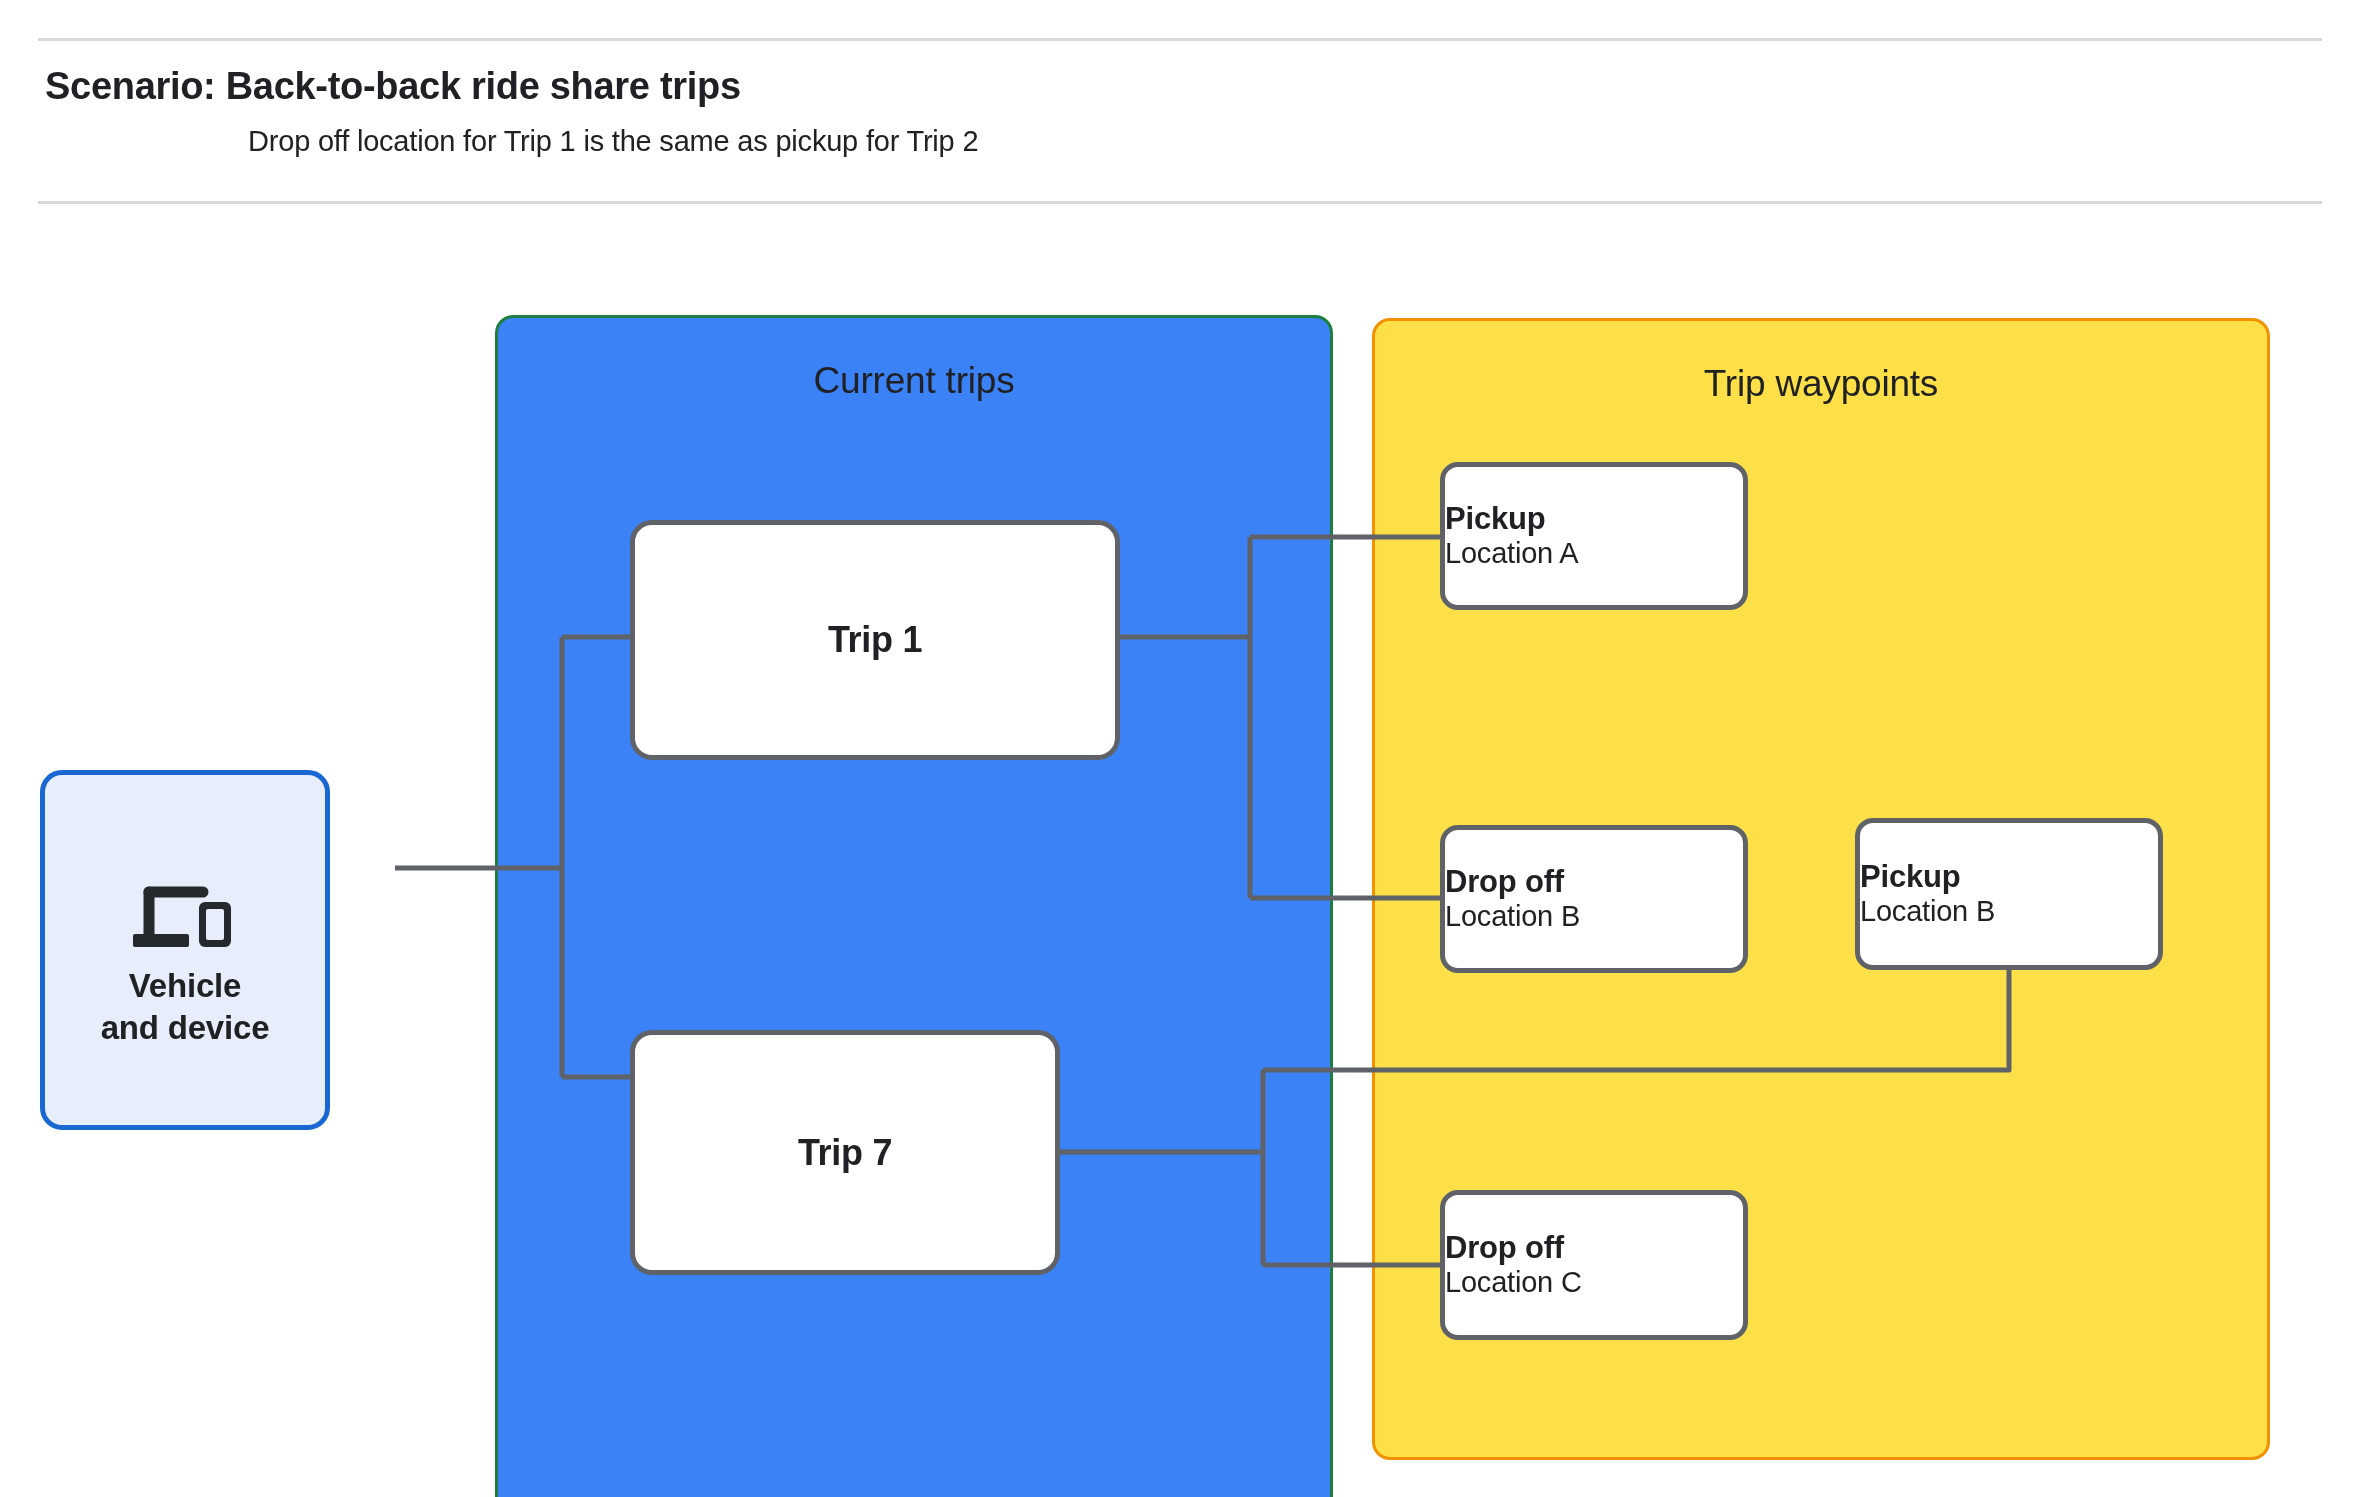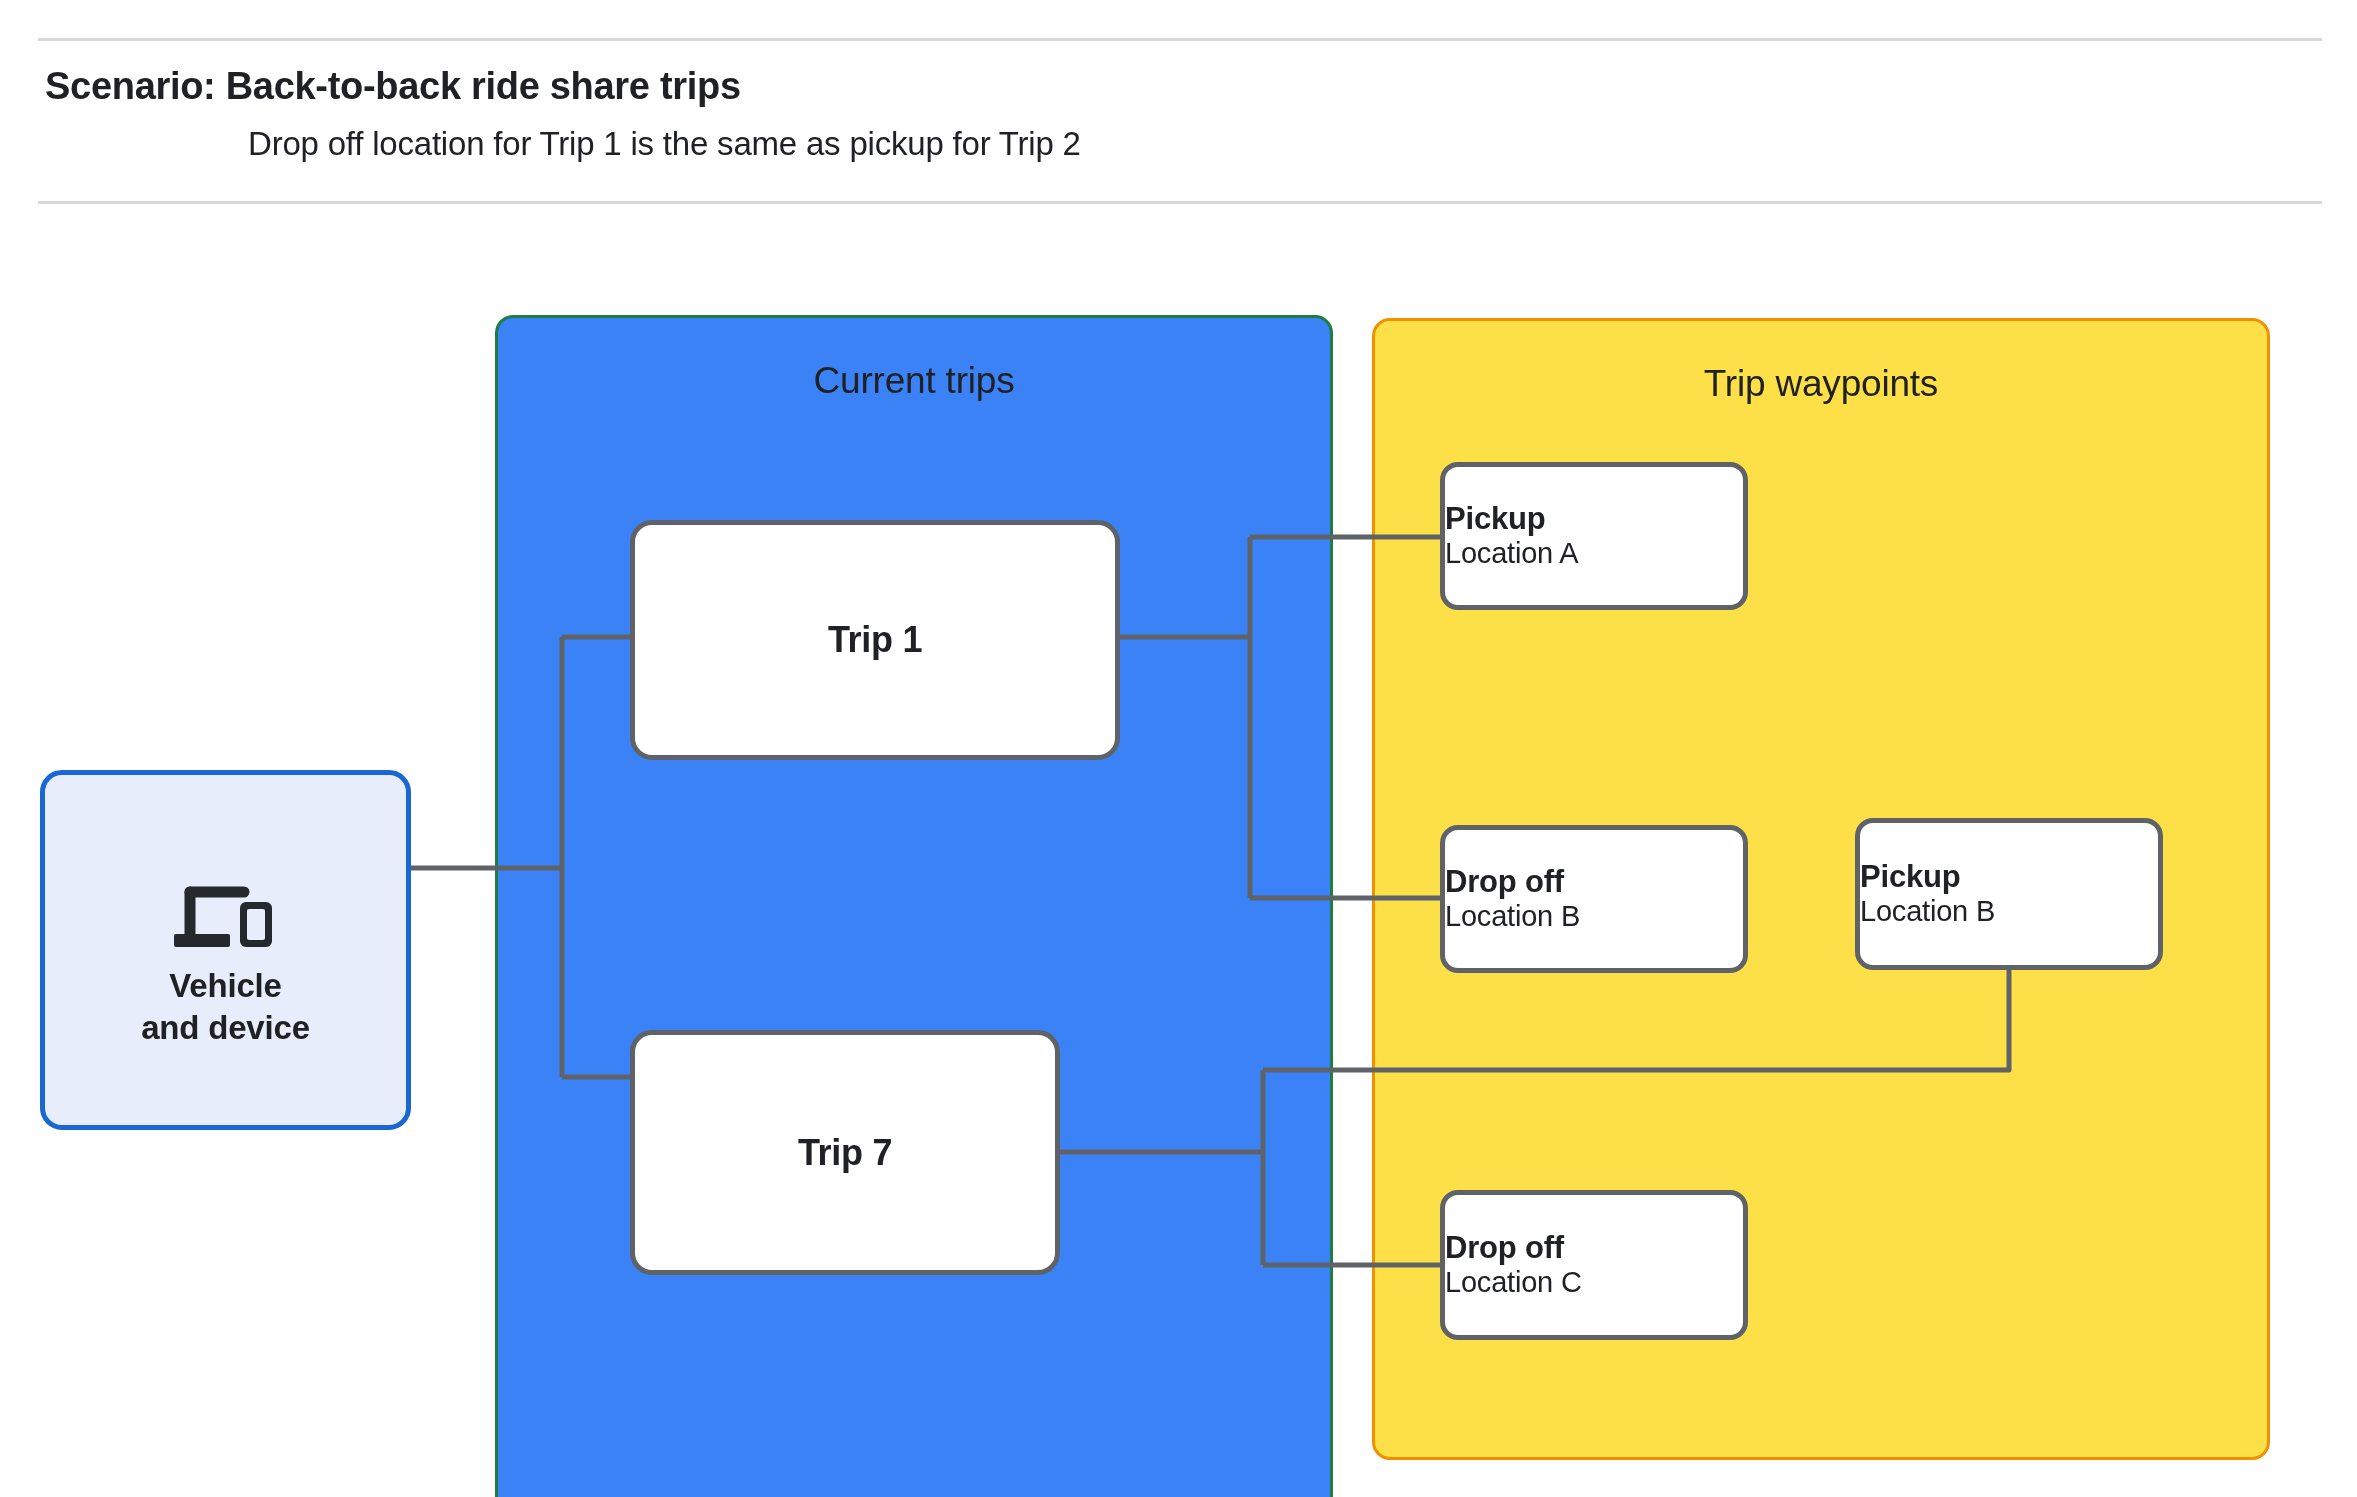--- a/index.html
+++ b/index.html
@@ -39,21 +39,21 @@
     top: 65px;
     font-size: 38px;
     font-weight: bold;
     letter-spacing: -0.3px;
     white-space: nowrap;
   }
   #page-subtitle {
     position: absolute;
     left: 248px;
     top: 125px;
-    font-size: 33px;
+    font-size: 29px;
     font-weight: normal;
     letter-spacing: -0.2px;
     white-space: nowrap;
   }
 
   
   .group-panel {
     position: absolute;
     border-radius: 18px;
     box-sizing: border-box;
@@ -173,21 +173,21 @@
     top: 1190px;
     width: 308px;
     height: 150px;
   }
 
   
   #node-vehicle-device {
     position: absolute;
     left: 40px;
     top: 770px;
-    width: 371px;
+    width: 290px;
     height: 360px;
     box-sizing: border-box;
     background: #e7edfb;
     border: 5px solid #1967d2;
     border-radius: 22px;
     display: flex;
     flex-direction: column;
     align-items: center;
     justify-content: center;
   }

